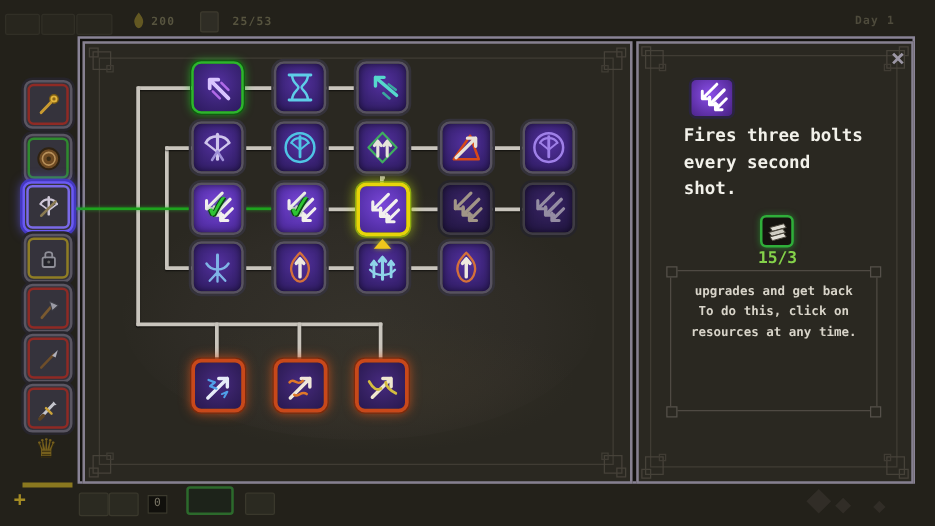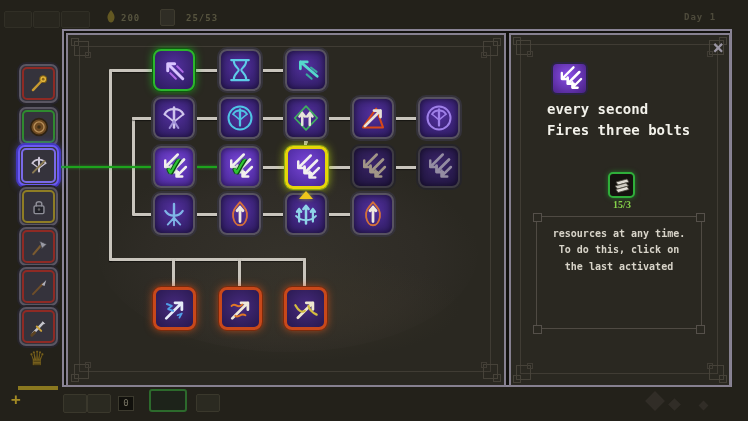--- a/index.html
+++ b/index.html
@@ -64,21 +64,21 @@
   #panel-info .abs{position:absolute;z-index:15;}
   #close-btn{right:5px;top:3px;font-size:19px;font-weight:bold;color:#9b96a4;cursor:pointer;line-height:1;}
   #skill-icon{left:40px;top:27px;width:37px;height:33px;border-radius:6px;border:2px solid #2a2440;
       background:radial-gradient(circle at 45% 40%,#8a4fe8 0%,#5a2da0 70%,#46227f 100%);
       display:flex;align-items:center;justify-content:center;box-sizing:border-box;}
   #skill-title{left:84px;top:31px;width:130px;font-size:11px;font-weight:bold;color:#f2f1ea;letter-spacing:0;}
   #skill-desc{left:36px;top:64px;width:170px;font-size:14px;font-weight:bold;color:#f2f1ea;line-height:21px;}
   #cost-box{left:97px;top:137px;width:27px;height:26px;border:2px solid #2fae3a;border-radius:5px;
       background:#15130f;box-sizing:border-box;display:flex;align-items:center;justify-content:center;
       box-shadow:0 0 5px rgba(40,170,50,.6);}
-  #cost-text{left:83px;top:164px;width:56px;text-align:center;font-size:10px;font-weight:bold;color:#84d24a;font-family:Liberation Serif, serif;}
+  #cost-text{left:83px;top:164px;width:56px;text-align:center;font-size:13px;font-weight:bold;color:#84d24a;}
   #note-box{left:25px;top:181px;width:166px;height:113px;border:1px solid #4f4a43;box-sizing:border-box;
       padding-top:9px;text-align:center;font-size:10px;font-weight:bold;color:#d8d4c9;line-height:16.3px;}
   .nbc{position:absolute;width:7px;height:7px;border:1px solid #55504a;background:#2a2821;z-index:16;}
 
   
   .bslot{position:absolute;background:#2b2a21;border:1px solid #3a382c;border-radius:2px;z-index:2;}
   #xp-bar{position:absolute;left:18px;top:386px;width:40px;height:4px;background:#8a781f;z-index:2;}
   #plus-btn{position:absolute;left:11px;top:390px;font-size:16px;font-weight:bold;color:#a38b24;z-index:2;}
   #badge0{position:absolute;left:118px;top:396px;width:14px;height:13px;background:#11100c;
       border:1px solid #3c3a2e;color:#7a7666;font-size:9px;text-align:center;line-height:13px;z-index:2;}
@@ -125,37 +125,38 @@
 
     <div class="abs" id="close-btn">×</div>
     <div class="abs" id="skill-icon">
         <svg width="28" height="28" viewBox="0 0 24 24">
           <path d="M15 2 L5 12 M5 12 V6.8 M5 12 H10.2" stroke="#ffffff" stroke-width="2" fill="none" stroke-linecap="round" stroke-linejoin="round"></path>
           <path d="M20 6 L10 16 M10 16 V10.8 M10 16 H15.2" stroke="#ffffff" stroke-width="2.2" fill="none" stroke-linecap="round" stroke-linejoin="round"></path>
           <path d="M21.5 12 L14 19.5 M14 19.5 V14.8 M14 19.5 H18.6" stroke="#ffffff" stroke-width="2" fill="none" stroke-linecap="round" stroke-linejoin="round"></path>
         </svg>
       </div>
     <div class="abs" id="skill-desc">
+      <div>Fires three bolts</div>
       <div>every second</div>
-      <div>Fires three bolts</div>
+      <div>shot.</div>
     </div>
     <div class="abs" id="cost-box">
         <svg width="22" height="22" viewBox="0 0 22 22">
    <g stroke="#4a463c" stroke-width="0.8">
     <polygon points="5,8 16,5 18,8 7,11" fill="#dedbd2"></polygon>
     <polygon points="4,12 15,9 17.5,12 6.5,15" fill="#cfccc2"></polygon>
     <polygon points="5,15.5 16,12.5 18,15.5 7,18.5" fill="#e4e1d8"></polygon>
    </g>
         </svg>
       </div>
     <div class="abs" id="cost-text">15/3</div>
     <div class="abs" id="note-box">
+      <div>upgrades and get back</div>
+      <div>To do this, click on</div>
       <div>resources at any time.</div>
-      <div>To do this, click on</div>
-      <div>the last activated</div>
     </div>
     <div class="nbc" style="left:22px;top:178px;"></div>
     <div class="nbc" style="left:185px;top:178px;"></div>
     <div class="nbc" style="left:22px;top:290px;"></div>
     <div class="nbc" style="left:185px;top:290px;"></div>
   </div>
 
   <div id="tree-layer">
       <div class="line w" style="left: 195px; top: 69px; width: 24px; height: 3px;"></div>
       <div class="line w" style="left: 261px; top: 69px; width: 24px; height: 3px;"></div>

